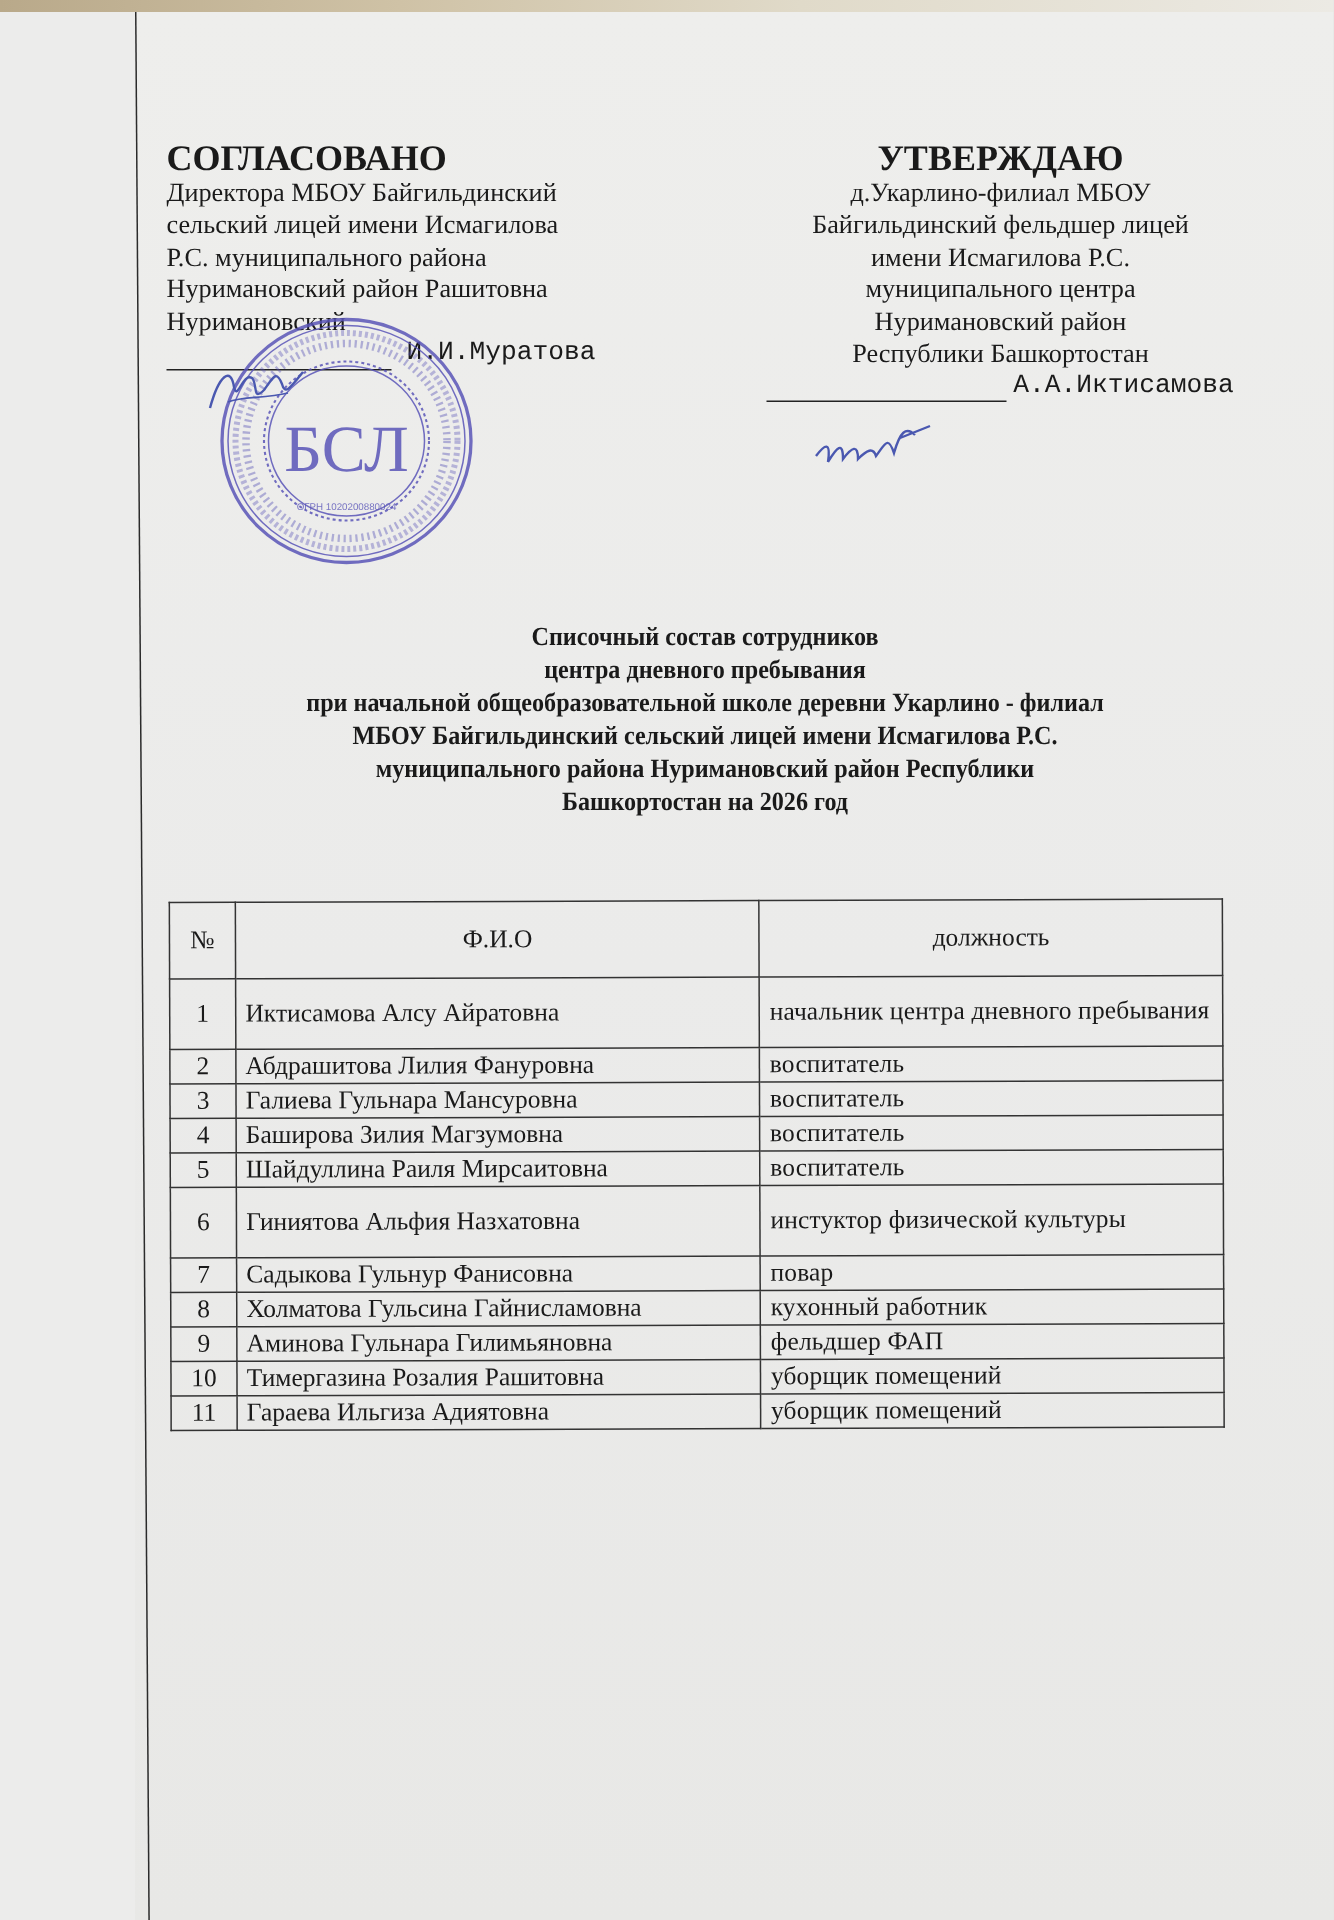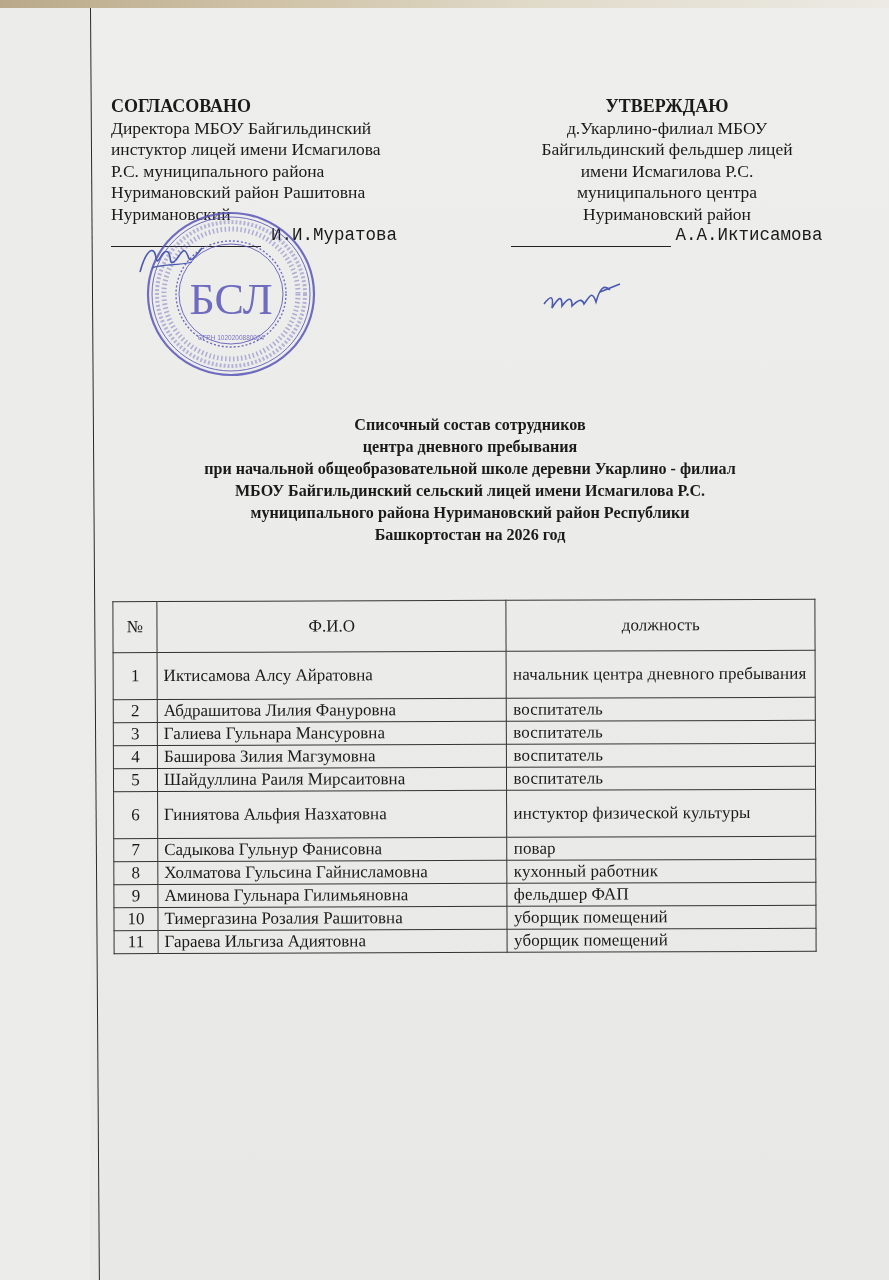--- a/index.html
+++ b/index.html
@@ -29,21 +29,21 @@
 
   .approve-left {
     position: absolute; left: 111px; top: 96px; width: 330px;
     font-size: 17.5px; line-height: 21.5px;
   }
   .approve-right {
     position: absolute; right: 62px; top: 96px; width: 320px;
     text-align: center; font-size: 17.5px; line-height: 21.5px;
   }
   .approve-left .head, .approve-right .head {
-    font-weight: bold; font-size: 18px;
+    font-weight: bold; font-size: 24px;
   }
   .sig-line-left {
     display: inline-block; width: 150px; border-bottom: 1px solid #222; height: 16px; vertical-align: bottom;
   }
   .sig-line-right {
     display: inline-block; width: 160px; border-bottom: 1px solid #222; height: 16px; vertical-align: bottom;
   }
   .sig-row { white-space: nowrap; font-family: Liberation Mono, monospace; }
 
   .stamp {
@@ -85,36 +85,37 @@
 <body>
 
 <div class="wood"></div>
 <div class="page"></div>
 <div class="left-strip"></div>
 <div class="margin-line"></div>
 
 <div class="approve-left">
   <div class="head">СОГЛАСОВАНО</div>
   <div>Директора МБОУ Байгильдинский</div>
-  <div>инстуктор лицей имени Исмагилова</div>
+  <div>сельский лицей имени Исмагилова</div>
   <div>Р.С. муниципального района</div>
   <div>Нуримановский район Рашитовна</div>
   <div>Нуримановский</div>
   <div class="sig-row">
     <span class="sig-line-left"></span><span style="display:inline-block;width:10px"></span><span>И.И.Муратова</span>
   </div>
 </div>
 
 <div class="approve-right">
   <div class="head">УТВЕРЖДАЮ</div>
   <div>д.Укарлино-филиал МБОУ</div>
   <div>Байгильдинский фельдшер лицей</div>
   <div>имени Исмагилова Р.С.</div>
   <div>муниципального  центра</div>
   <div>Нуримановский район</div>
+  <div>Республики Башкортостан</div>
   <div class="sig-row">
     <span class="sig-line-right"></span><span style="display:inline-block;width:4px"></span><span>А.А.Иктисамова</span>
   </div>
 </div>
 
 <svg class="stamp" viewBox="0 0 172 168">
   <g fill="none" stroke="#5a55b8" opacity="0.85">
     <ellipse cx="86" cy="84" rx="83" ry="81" stroke-width="2.2"></ellipse>
     <ellipse cx="86" cy="84" rx="79" ry="77" stroke-width="1"></ellipse>
     <ellipse cx="86" cy="84" rx="55" ry="53" stroke-width="1.4" stroke-dasharray="2 2"></ellipse>

